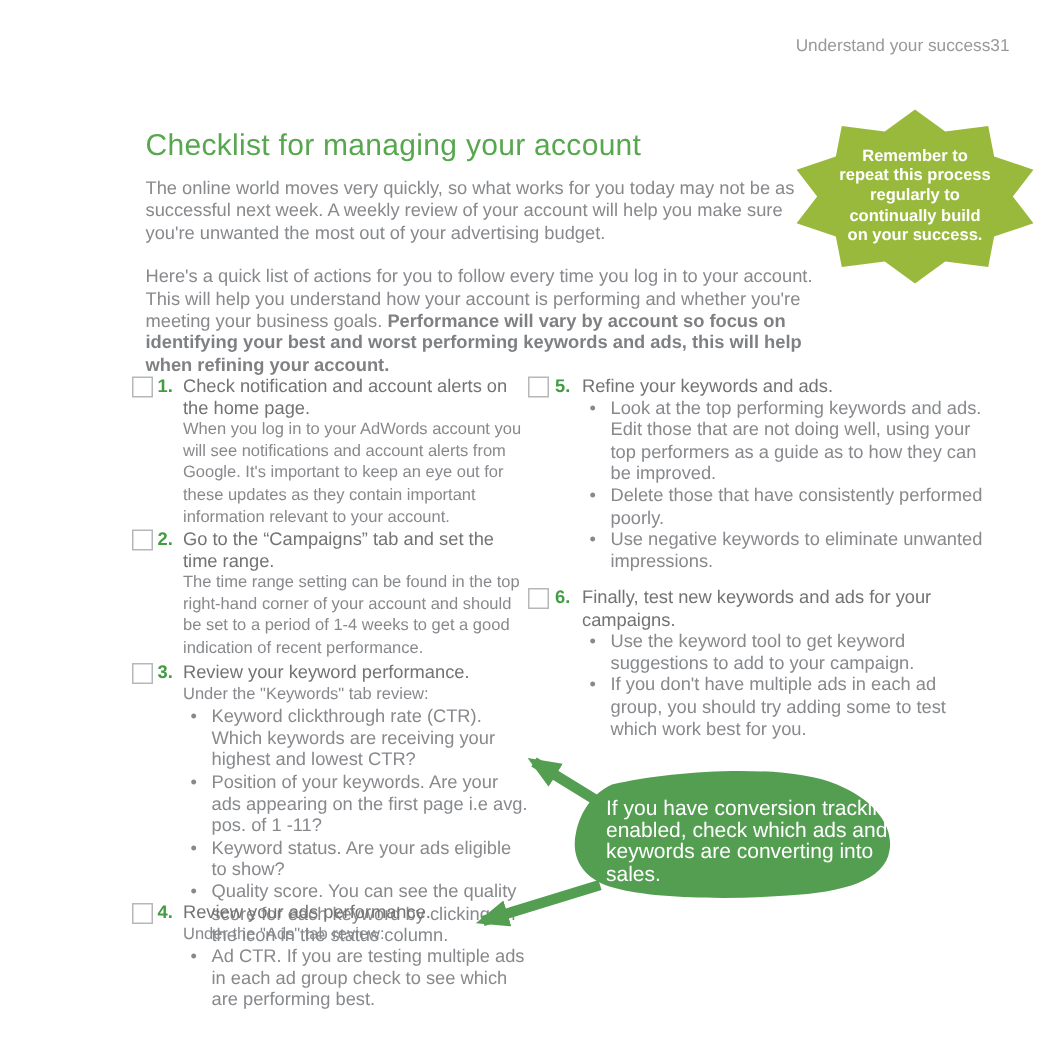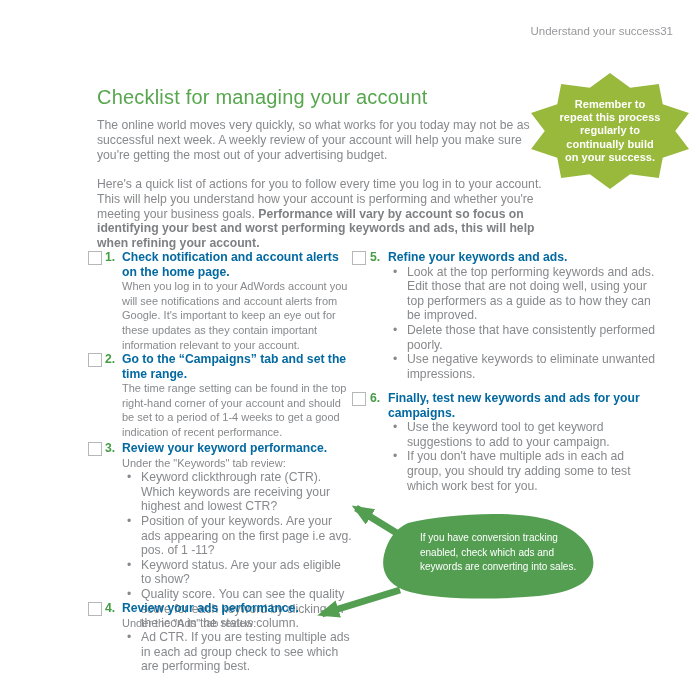--- a/index.html
+++ b/index.html
@@ -24,43 +24,43 @@
   .badge-wrap svg{position:absolute;left:0;top:0;}
   .badge-text{position:absolute;left:16px;top:27px;width:136px;text-align:center;
               color:#fff;font-size:11px;font-weight:bold;line-height:13.2px;}
 
   
   .item{position:absolute;display:grid;align-items:start;}
   .item.l{grid-template-columns:17px 17px 232px;}
   .item.r{grid-template-columns:18px 18px 270px;}
   .cb{width:12px;height:12px;border:1px solid #b5b7b9;background:#fff;margin-top:1px;display:block;}
   .num{color:#449c42;font-weight:bold;font-size:12.2px;line-height:14.6px;}
-  .ihead{color:#0369a1;font-weight:bold;font-size:12.2px;line-height:14.6px;}
+  .ihead{color:#737373;font-weight:normal;font-size:12.2px;line-height:14.6px;}
   .ibody{color:#87898c;font-size:11px;line-height:14.6px;}
   ul.ib{list-style:none;margin:0;padding:0;}
   ul.ib li{position:relative;padding-left:19px;color:#87898c;font-size:12.2px;line-height:14.6px;}
   ul.ib li::before{content:"\2022";position:absolute;left:5px;top:0;color:#87898c;}
 
   
   .callout-svg{position:absolute;left:300px;top:495px;width:300px;height:135px;pointer-events:none;}
-  .callout-text{position:absolute;left:420px;top:531px;width:200px;
-                color:#fff;font-size:10px;line-height:14.6px;}
+  .callout-text{position:absolute;left:404px;top:531px;width:200px;
+                color:#fff;font-size:14px;line-height:14.6px;}
 </style>
 </head>
 <body>
 
 <div class="page">
 
   <div class="hdr">
     <span>Understand your success</span>
     <span>31</span>
   </div>
 
   <h1 class="title">Checklist for managing your account</h1>
-  <p class="p1">The online world moves very quickly, so what works for you today may not be as successful next week. A weekly review of your account will help you make sure you're getting the most out of your advertising budget.</p>
+  <p class="p1">The online world moves very quickly, so what works for you today may not be as successful next week. A weekly review of your account will help you make sure you're unwanted the most out of your advertising budget.</p>
   <p class="p2"><span>Here's a quick list of actions for you to follow every time you log in to your account. This will help you understand how your account is performing and whether you're meeting your business goals. </span><strong>Performance will vary by account so focus on identifying your best and worst performing keywords and ads, this will help when refining your account.</strong></p>
 
   <div class="badge-wrap">
     <svg width="168" height="120" viewBox="0 0 170 124" preserveAspectRatio="none">
       <polygon fill="#99b93c" points="85,2 105.4,17.3 134.4,13.5 138.4,34.4 164.9,43.5 151,62 164.9,80.5 138.4,89.6 134.4,110.5 105.4,106.7 85,122 64.6,106.7 35.6,110.5 31.6,89.6 5.1,80.5 19,62 5.1,43.5 31.6,34.4 35.6,13.5 64.6,17.3"></polygon>
     </svg>
     <div class="badge-text">
       <div>Remember to</div>
       <div>repeat this process</div>
       <div>regularly to</div>

